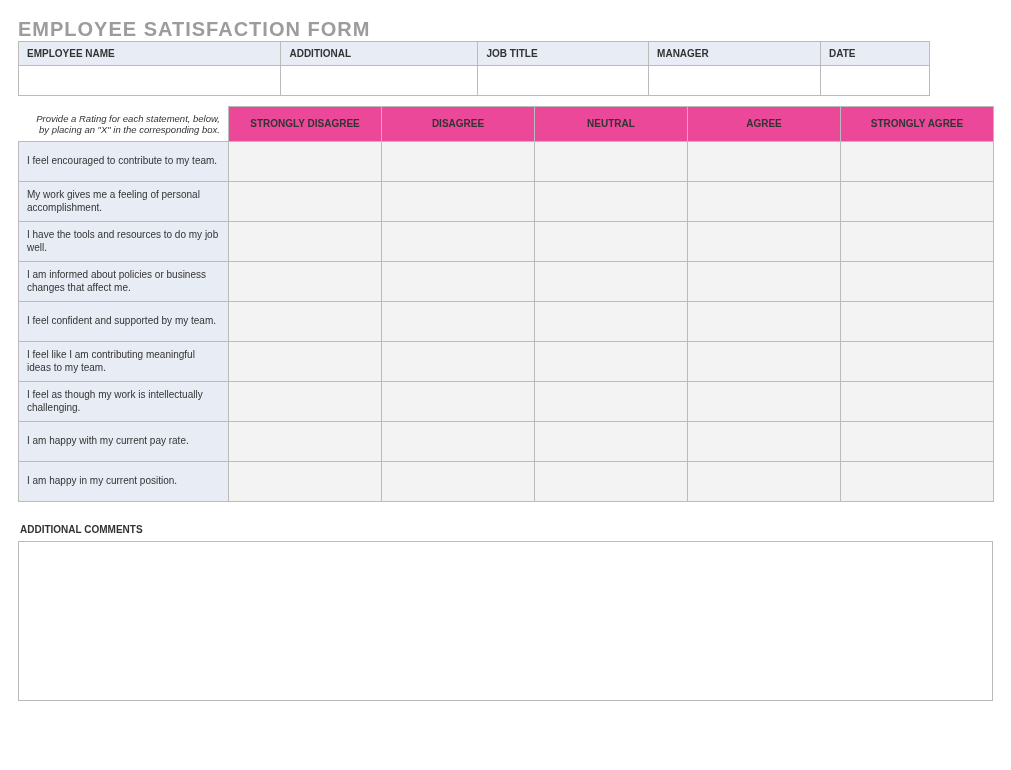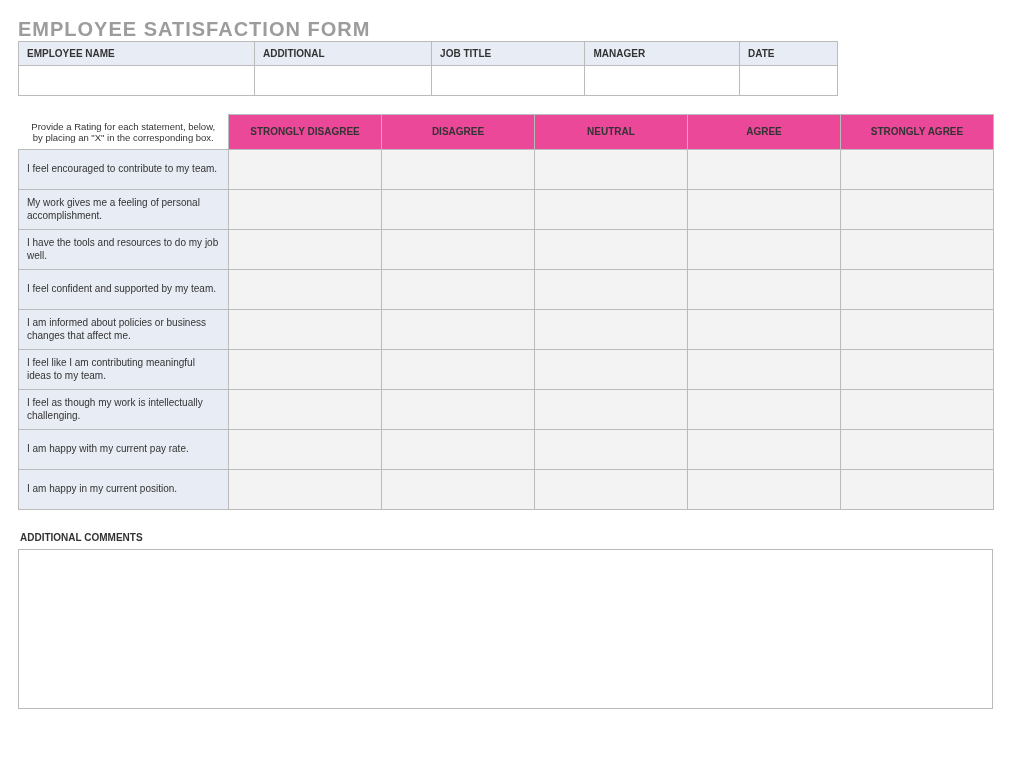--- a/index.html
+++ b/index.html
@@ -14,22 +14,22 @@
   h1.title {
     margin: 0 0 0 0;
     font-size: 20px;
     letter-spacing: 1px;
     color: #9c9c9c;
     font-weight: bold;
   }
   
   table.info {
     border-collapse: collapse;
-    width: 820px;
-    margin-bottom: 18px;
+    width: 912px;
+    margin-bottom: 10px;
   }
   table.info th, table.info td {
     border: 1px solid #bbb;
     font-size: 10px;
     padding: 6px 8px;
     text-align: left;
     vertical-align: middle;
   }
   table.info th {
     background: #e8ecf4;
@@ -48,23 +48,24 @@
   }
   table.matrix th, table.matrix td {
     border: 1px solid #bbb;
     font-size: 10px;
     vertical-align: middle;
   }
   table.matrix th.instr {
     width: 210px;
     background: #fff;
     font-weight: normal;
+    font-style: italic;
     font-size: 9.5px;
     padding: 6px 8px;
-    text-align: center;
+    text-align: right;
     border-left: none;
     border-top: none;
     color: #333;
   }
   table.matrix th.col {
     background: #ec4899;
     font-weight: bold;
     text-align: center;
     height: 28px;
     width: 153px;
@@ -154,29 +155,29 @@
       </tr>
       <tr>
         <td class="stmt">I have the tools and resources to do my job well.</td>
         <td class="cell"></td>
         <td class="cell"></td>
         <td class="cell"></td>
         <td class="cell"></td>
         <td class="cell"></td>
       </tr>
       <tr>
+        <td class="stmt">I am informed about policies or business changes that affect me.</td>
+        <td class="cell"></td>
+        <td class="cell"></td>
+        <td class="cell"></td>
+        <td class="cell"></td>
+        <td class="cell"></td>
+      </tr>
+      <tr>
         <td class="stmt">I feel confident and supported by my team.</td>
-        <td class="cell"></td>
-        <td class="cell"></td>
-        <td class="cell"></td>
-        <td class="cell"></td>
-        <td class="cell"></td>
-      </tr>
-      <tr>
-        <td class="stmt">I am informed about policies or business changes that affect me.</td>
         <td class="cell"></td>
         <td class="cell"></td>
         <td class="cell"></td>
         <td class="cell"></td>
         <td class="cell"></td>
       </tr>
       <tr>
         <td class="stmt">I feel like I am contributing meaningful ideas to my team.</td>
         <td class="cell"></td>
         <td class="cell"></td>

